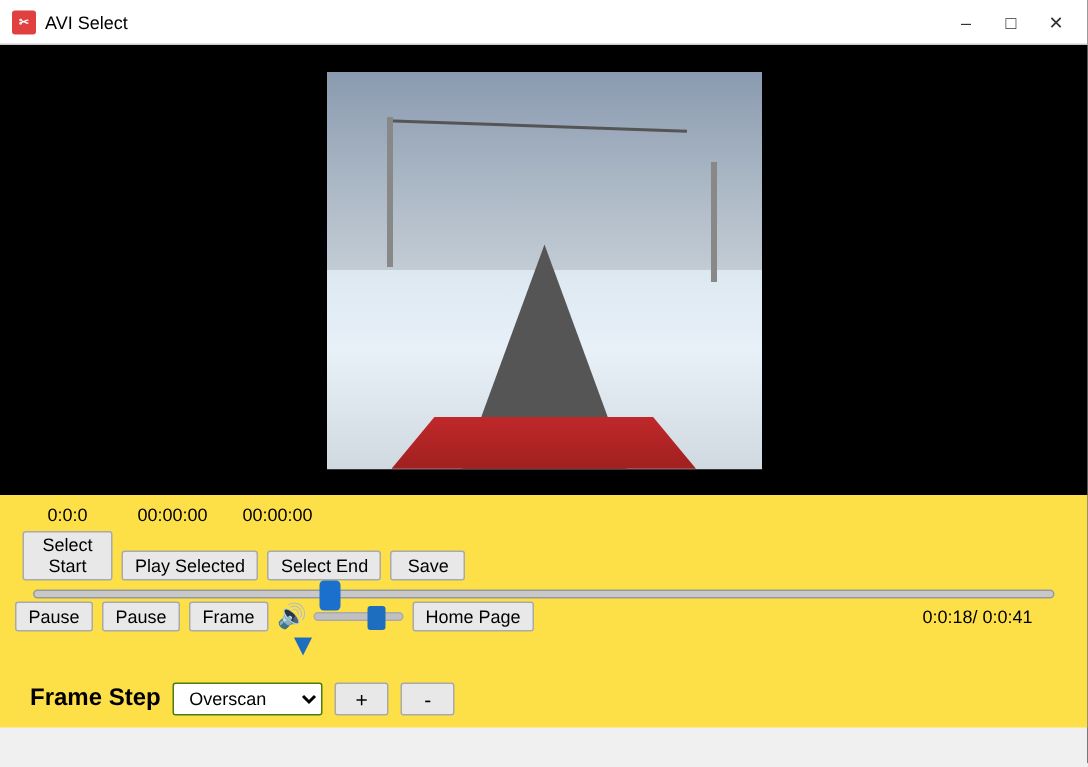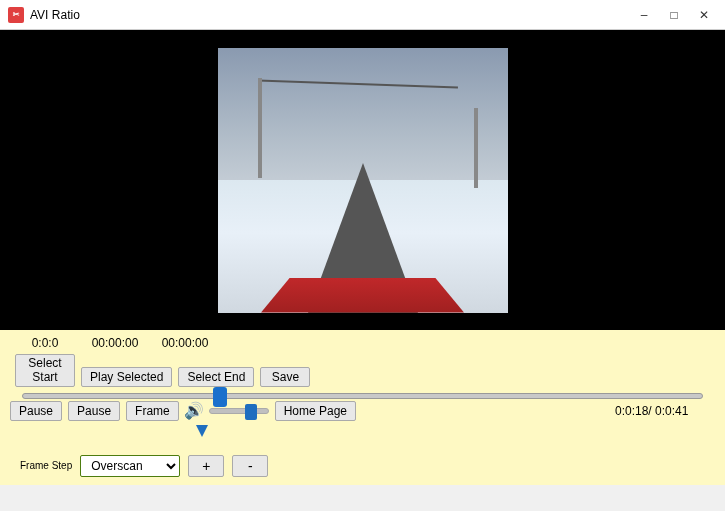--- a/index.html
+++ b/index.html
@@ -124,21 +124,21 @@
       top: 35px;
       left: 40px;
       width: 200px;
       height: 2px;
       background: #555;
       transform: rotate(2deg);
     }
 
     
     #controls-area {
-      background: #fef9c3;
+      background: #fde047;
       padding: 6px 10px 4px 10px;
     }
 
     
     #time-row {
       display: flex;
       align-items: center;
       gap: 10px;
       margin-bottom: 4px;
       padding-left: 5px;
@@ -240,21 +240,22 @@
     }
 
     
     #bottom-row {
       display: flex;
       align-items: center;
       gap: 8px;
       padding: 4px 10px;
     }
     .frame-step-label {
-      font-size: 10px;
+      font-size: 16px;
+      font-weight: bold;
     }
     #overscan-select {
       padding: 2px 20px 2px 6px;
       font-size: 12px;
       border: 1px solid #4d7c0f;
       background: #fff;
       border-radius: 2px;
       appearance: auto;
       cursor: pointer;
     }
@@ -299,21 +300,21 @@
     }
     .spacer { flex: 1; }
   </style>
 </head>
 <body>
 
 <div id="title-bar">
   <div id="app-icon">
     <span>✂</span>
   </div>
-  <span id="title-text">AVI Ratio</span>
+  <span id="title-text">AVI Select</span>
   <div id="window-controls">
     <button class="win-btn">–</button>
     <button class="win-btn">□</button>
     <button class="win-btn close">✕</button>
   </div>
 </div>
 
 <div id="video-area">
   <div id="video-frame">
     <div class="sky"></div>

